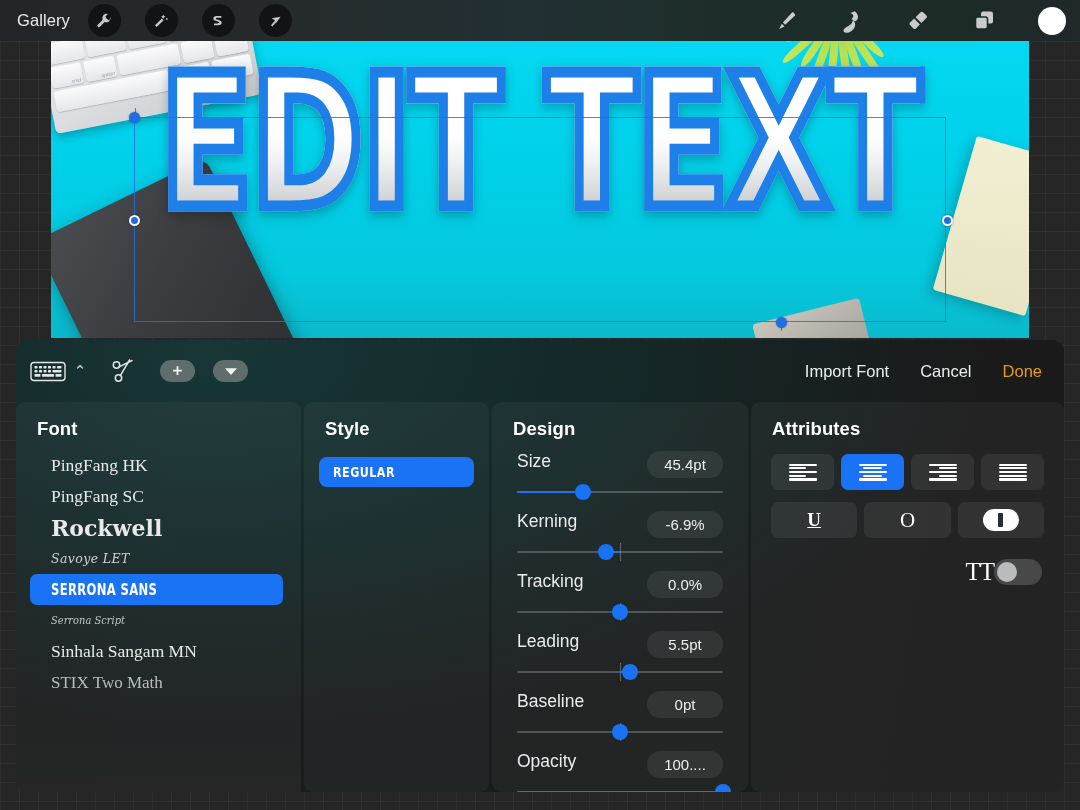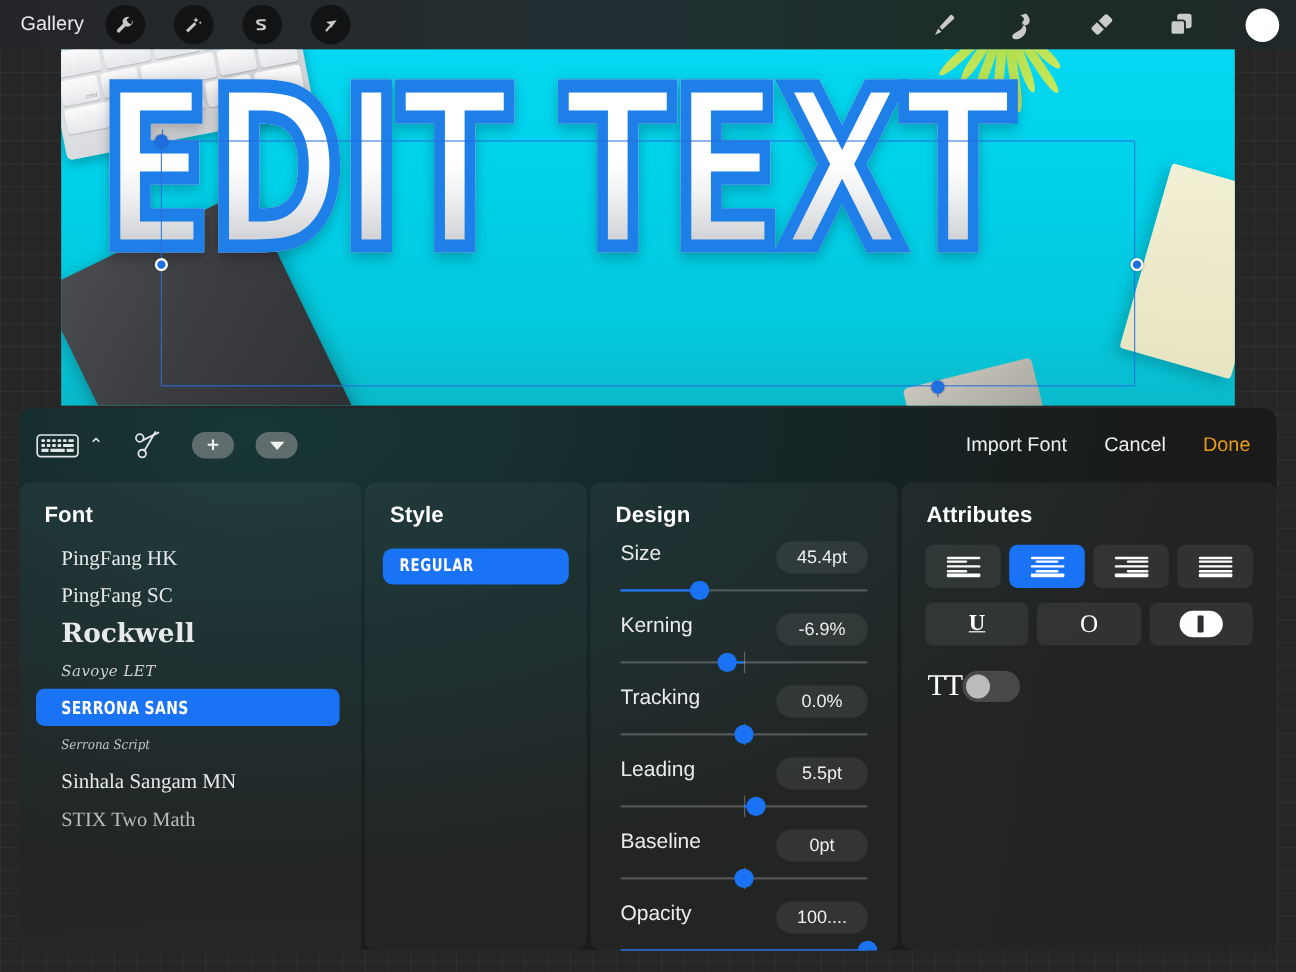--- a/index.html
+++ b/index.html
@@ -68,21 +68,21 @@
     box-shadow:-4px 5px 12px rgba(0,0,0,.2);
   }
   .card-b {
     position:absolute; right:160px; bottom:-42px; width:110px; height:70px;
     background:linear-gradient(160deg,#c9c6bd,#9c9a93);
     transform:rotate(-14deg); border-radius:4px;
   }
 
   
   #headline-wrap {
-    position:absolute; left:0; right:0; top:56px; 
+    position:absolute; left:0; right:0; top:56px; text-align:center;
     pointer-events:none;
   }
   #headline {
     font-family:"Liberation Sans Narrow","DejaVu Sans Condensed","Liberation Sans", sans-serif;
     font-weight:bold; font-size:183px; line-height:.95;
     letter-spacing:-2px; transform:scaleX(.82); display:inline-block;
     background:linear-gradient(180deg,#ffffff 0%,#ffffff 46%,#f1f2f3 60%,#c9cccf 88%,#bcbfc3 100%);
     -webkit-background-clip:text; background-clip:text; color:transparent;
     -webkit-text-stroke:11px #1f7fe8;
     paint-order:stroke fill;
@@ -250,21 +250,21 @@
   .seg-btn.active { background:#1a72f5; }
   .align-ico { width:28px; height:17px; display:flex; flex-direction:column; justify-content:space-between; }
   .align-ico i { display:block; height:2.2px; background:#ffffff; border-radius:1px; }
   .u-glyph { color:#fff; font-size:19px; font-weight:bold; text-decoration:underline; font-family:"Liberation Serif",serif; }
   .o-glyph { color:#fff; font-size:21px; font-family:"Liberation Serif",serif; }
   .pill-ico {
     width:36px; height:22px; border-radius:11px; background:#ffffff;
     display:flex; align-items:center; justify-content:center;
   }
   .pill-ico i { display:block; width:5px; height:14px; background:#2c2f31; border-radius:1px; }
-  .tt-row { display:flex; align-items:center; justify-content:flex-start; margin-top:20px; padding:0 2px; }
+  .tt-row { display:flex; align-items:center; justify-content:flex-end; margin-top:20px; padding:0 2px; }
   .tt-glyph { color:#ffffff; font-family:"Liberation Serif","DejaVu Serif",serif; font-size:25px; letter-spacing:-1px; }
   .toggle {
     width:48px; height:26px; border-radius:13px; background:rgba(255,255,255,.17);
     display:flex; align-items:center; padding:3px;
   }
   .toggle .knob { width:20px; height:20px; border-radius:50%; background:#b9bbbd; }
 </style>
 </head>
 <body>
 

